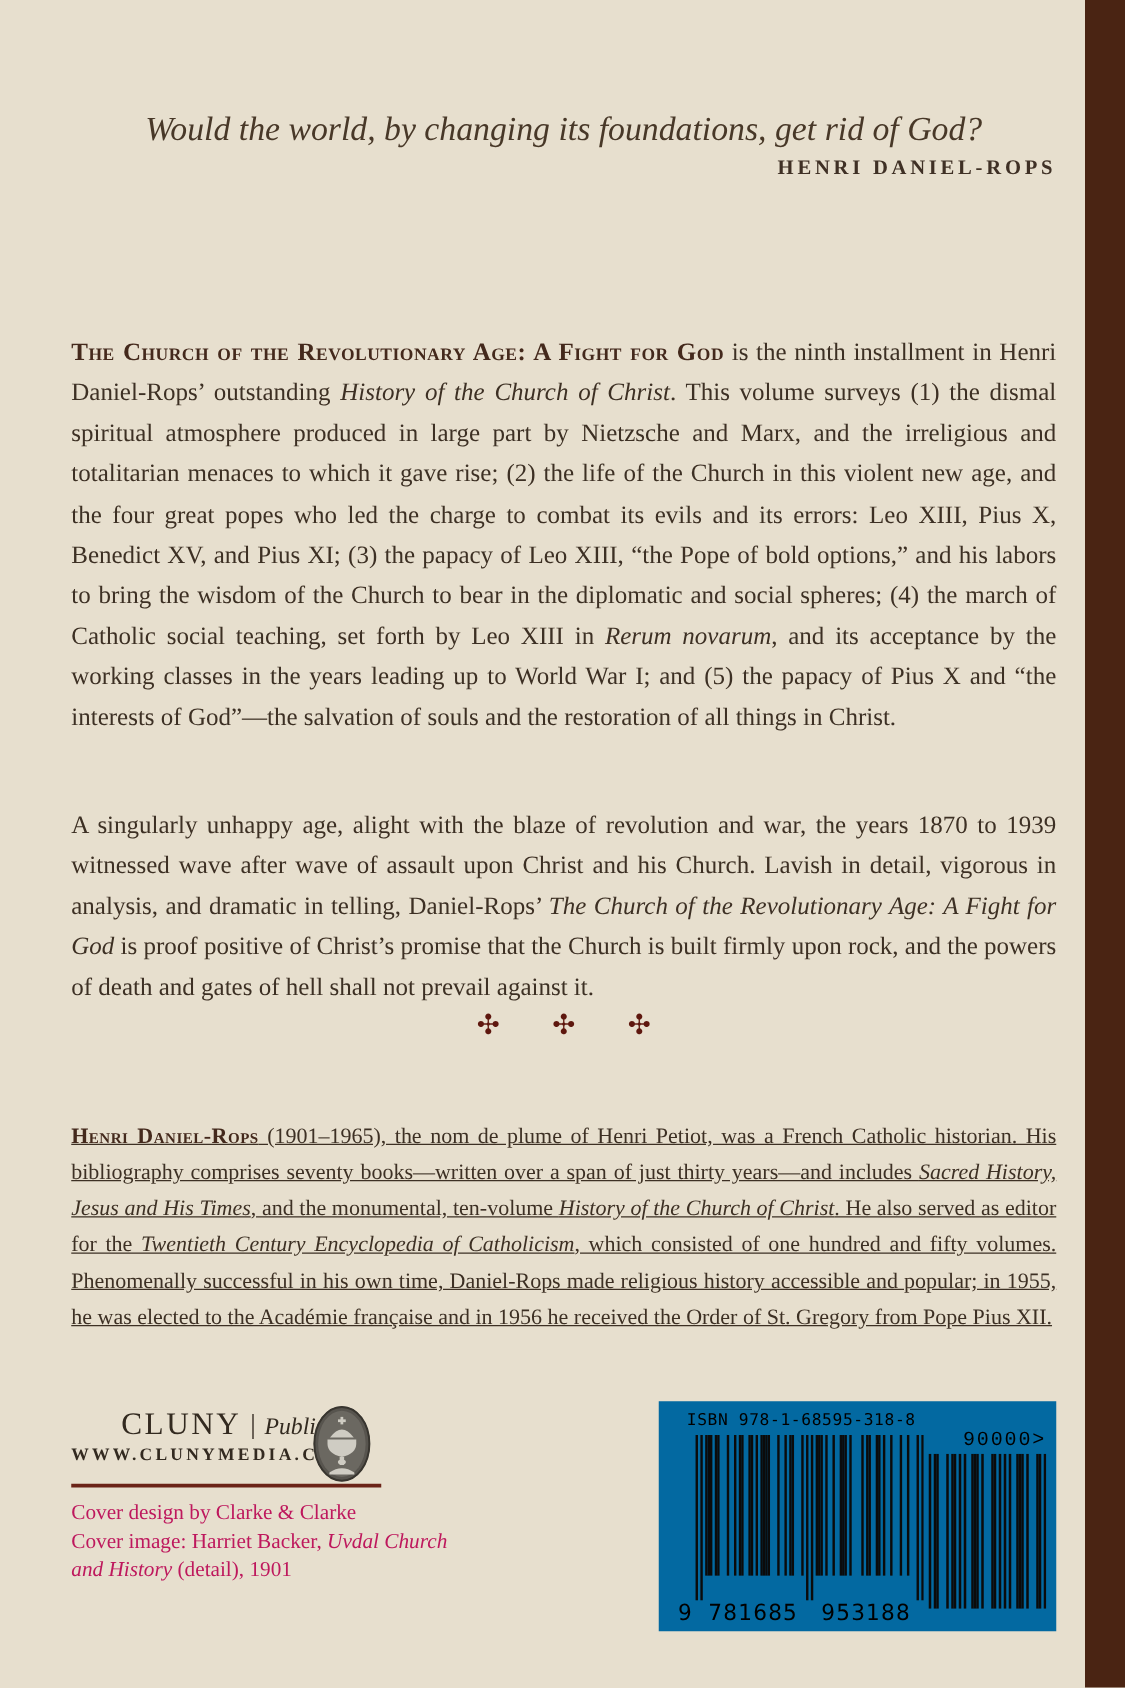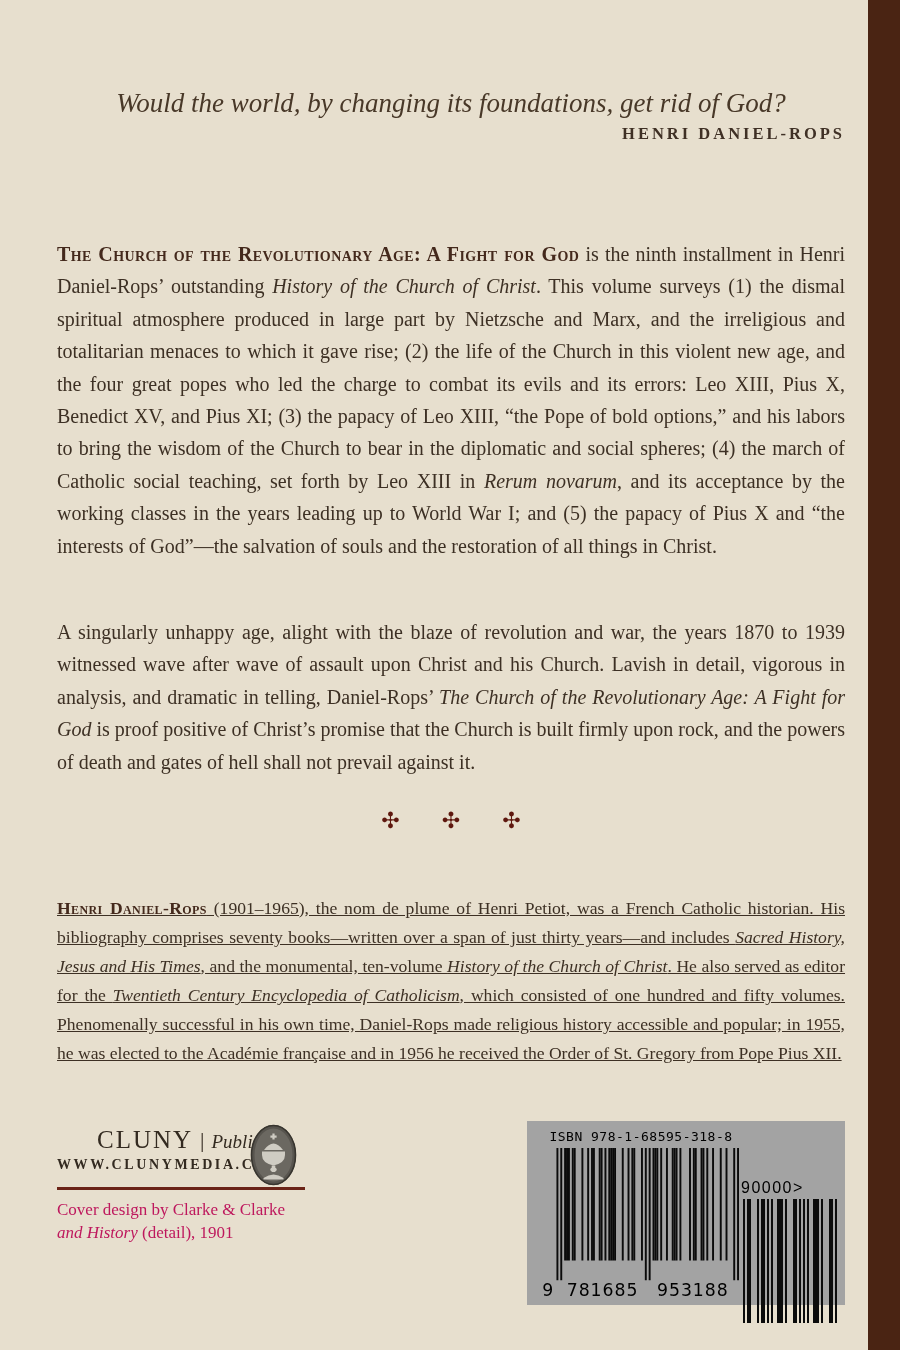--- a/index.html
+++ b/index.html
@@ -9,21 +9,21 @@
   .col{position:absolute;left:57px;width:788px;color:#3d3024;}
   .justify{text-align:justify;}
   
   #spine{position:absolute;right:0;top:0;width:32px;height:1350px;background:#4a2413;}
   
   #quote{top:70px;font-style:italic;font-size:27px;line-height:34px;
          text-align:center;color:#483828;margin-top:16px;}
   #attribution{top:124px;text-align:right;font-weight:bold;font-size:16.5px;
          letter-spacing:3px;color:#3f3025;}
   
-  .para{font-size:20px;line-height:32.4px;}
+  .para{font-size:20px;line-height:32.4px;margin-top:28px;}
   #para1{top:238px;}
   #para2{top:616px;}
   .sc-lead{font-variant:small-caps;font-weight:bold;letter-spacing:.4px;color:#44291c;}
   .it{font-style:italic;}
   
   #ornaments{top:808px;text-align:center;color:#5e170e;font-size:22px;
              font-family:"DejaVu Sans",sans-serif;}
   #ornaments span{margin:0 21px;}
   
   #bio{top:894px;font-size:17.6px;line-height:29px;text-decoration:underline;}
@@ -31,27 +31,27 @@
   #publisher{top:1126px;left:57px;position:absolute;color:#332a20;}
   .brand-line{white-space:nowrap;}
   .brand-name{font-size:25px;letter-spacing:2px;margin-left:40px;}
   .brand-sep{font-size:22px;margin:0 7px;position:relative;top:-1px;}
   .brand-tagline{font-size:19px;}
   .website{margin-top:3px;font-size:14px;font-weight:bold;letter-spacing:2.6px;}
   #logo{left:250px;top:1124px;width:47px;height:62px;}
   #red-rule{left:57px;top:1187px;width:248px;height:3px;background:#6b2418;}
   #credits{top:1198px;font-size:17px;line-height:23px;color:#be185d;}
   
-  #barcode-box{left:527px;top:1121px;width:318px;height:184px;background:#a3a3a3;}
+  #barcode-box{left:527px;top:1121px;width:318px;height:184px;background:#0369a1;}
   #isbn-label{left:16px;top:8px;width:196px;text-align:center;
       font-family:"DejaVu Sans Mono",monospace;font-size:13px;letter-spacing:.5px;color:#000;}
   #ean-svg{left:16px;top:27px;}
   #supp{left:214px;top:22px;width:96px;}
-  #supp-label{text-align:left;font-family:Liberation Sans, sans-serif;
-      font-size:16px;letter-spacing:1.5px;color:#000;margin-bottom:2px;margin-top:36px;}
+  #supp-label{text-align:right;font-family:Liberation Mono, monospace;
+      font-size:16px;letter-spacing:1.5px;color:#000;margin-bottom:2px;}
 </style>
 </head>
 <body>
 
 <div id="spine"></div>
 
 <div id="quote" class="col">Would the world, by changing its foundations, get rid of God?</div>
 
 <div id="attribution" class="col">HENRI DANIEL-ROPS</div>
 
@@ -93,20 +93,23 @@
       <path d="M13.5,54 Q23.5,47 33.5,54 L33.5,55.5 L13.5,55.5 Z"></path>
     </g>
   </svg>
 </div>
 
 <div id="red-rule" class="abs"></div>
 
 <div id="credits" class="col">
   <div>
     <span>Cover design by Clarke &amp; Clarke</span>
+  </div>
+  <div>
+    <span>Cover image: Harriet Backer, </span><span class="it">Uvdal Church</span>
   </div>
   <div>
     <span class="it">and History</span><span> (detail), 1901</span>
   </div>
 </div>
 
 <div id="barcode-box" class="abs">
   <div id="isbn-label" class="abs">ISBN 978-1-68595-318-8</div>
   <svg id="ean-svg" class="abs" width="196" height="150" viewBox="0 0 204 152" preserveAspectRatio="none">
       <rect x="14" y="0" width="2" height="134" fill="#0b0b0b"></rect>

